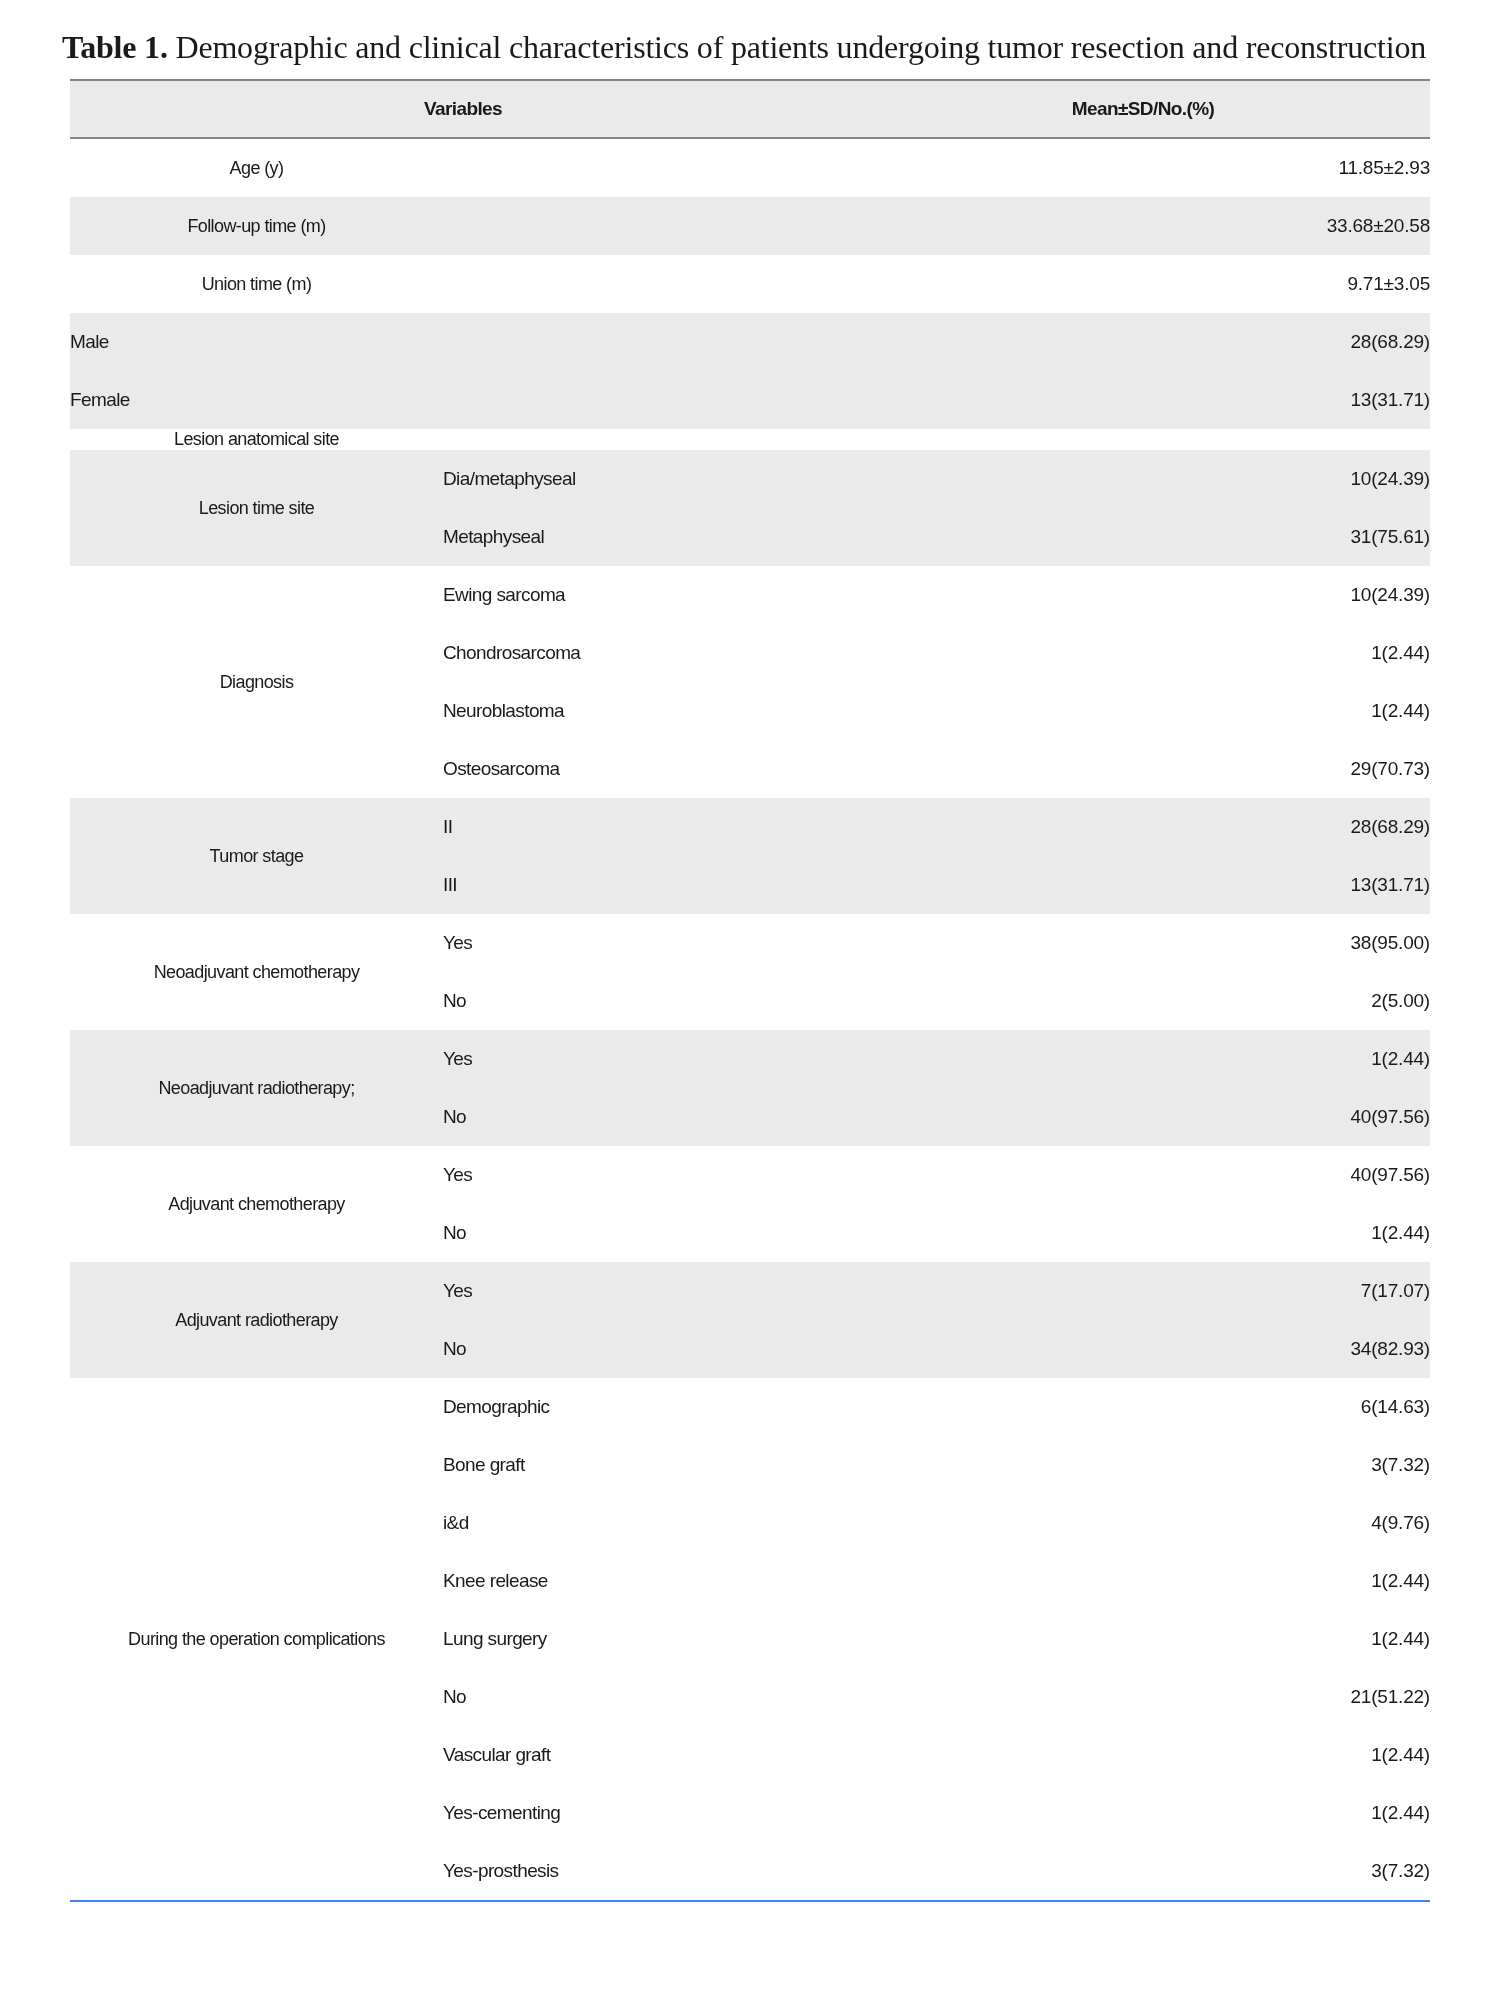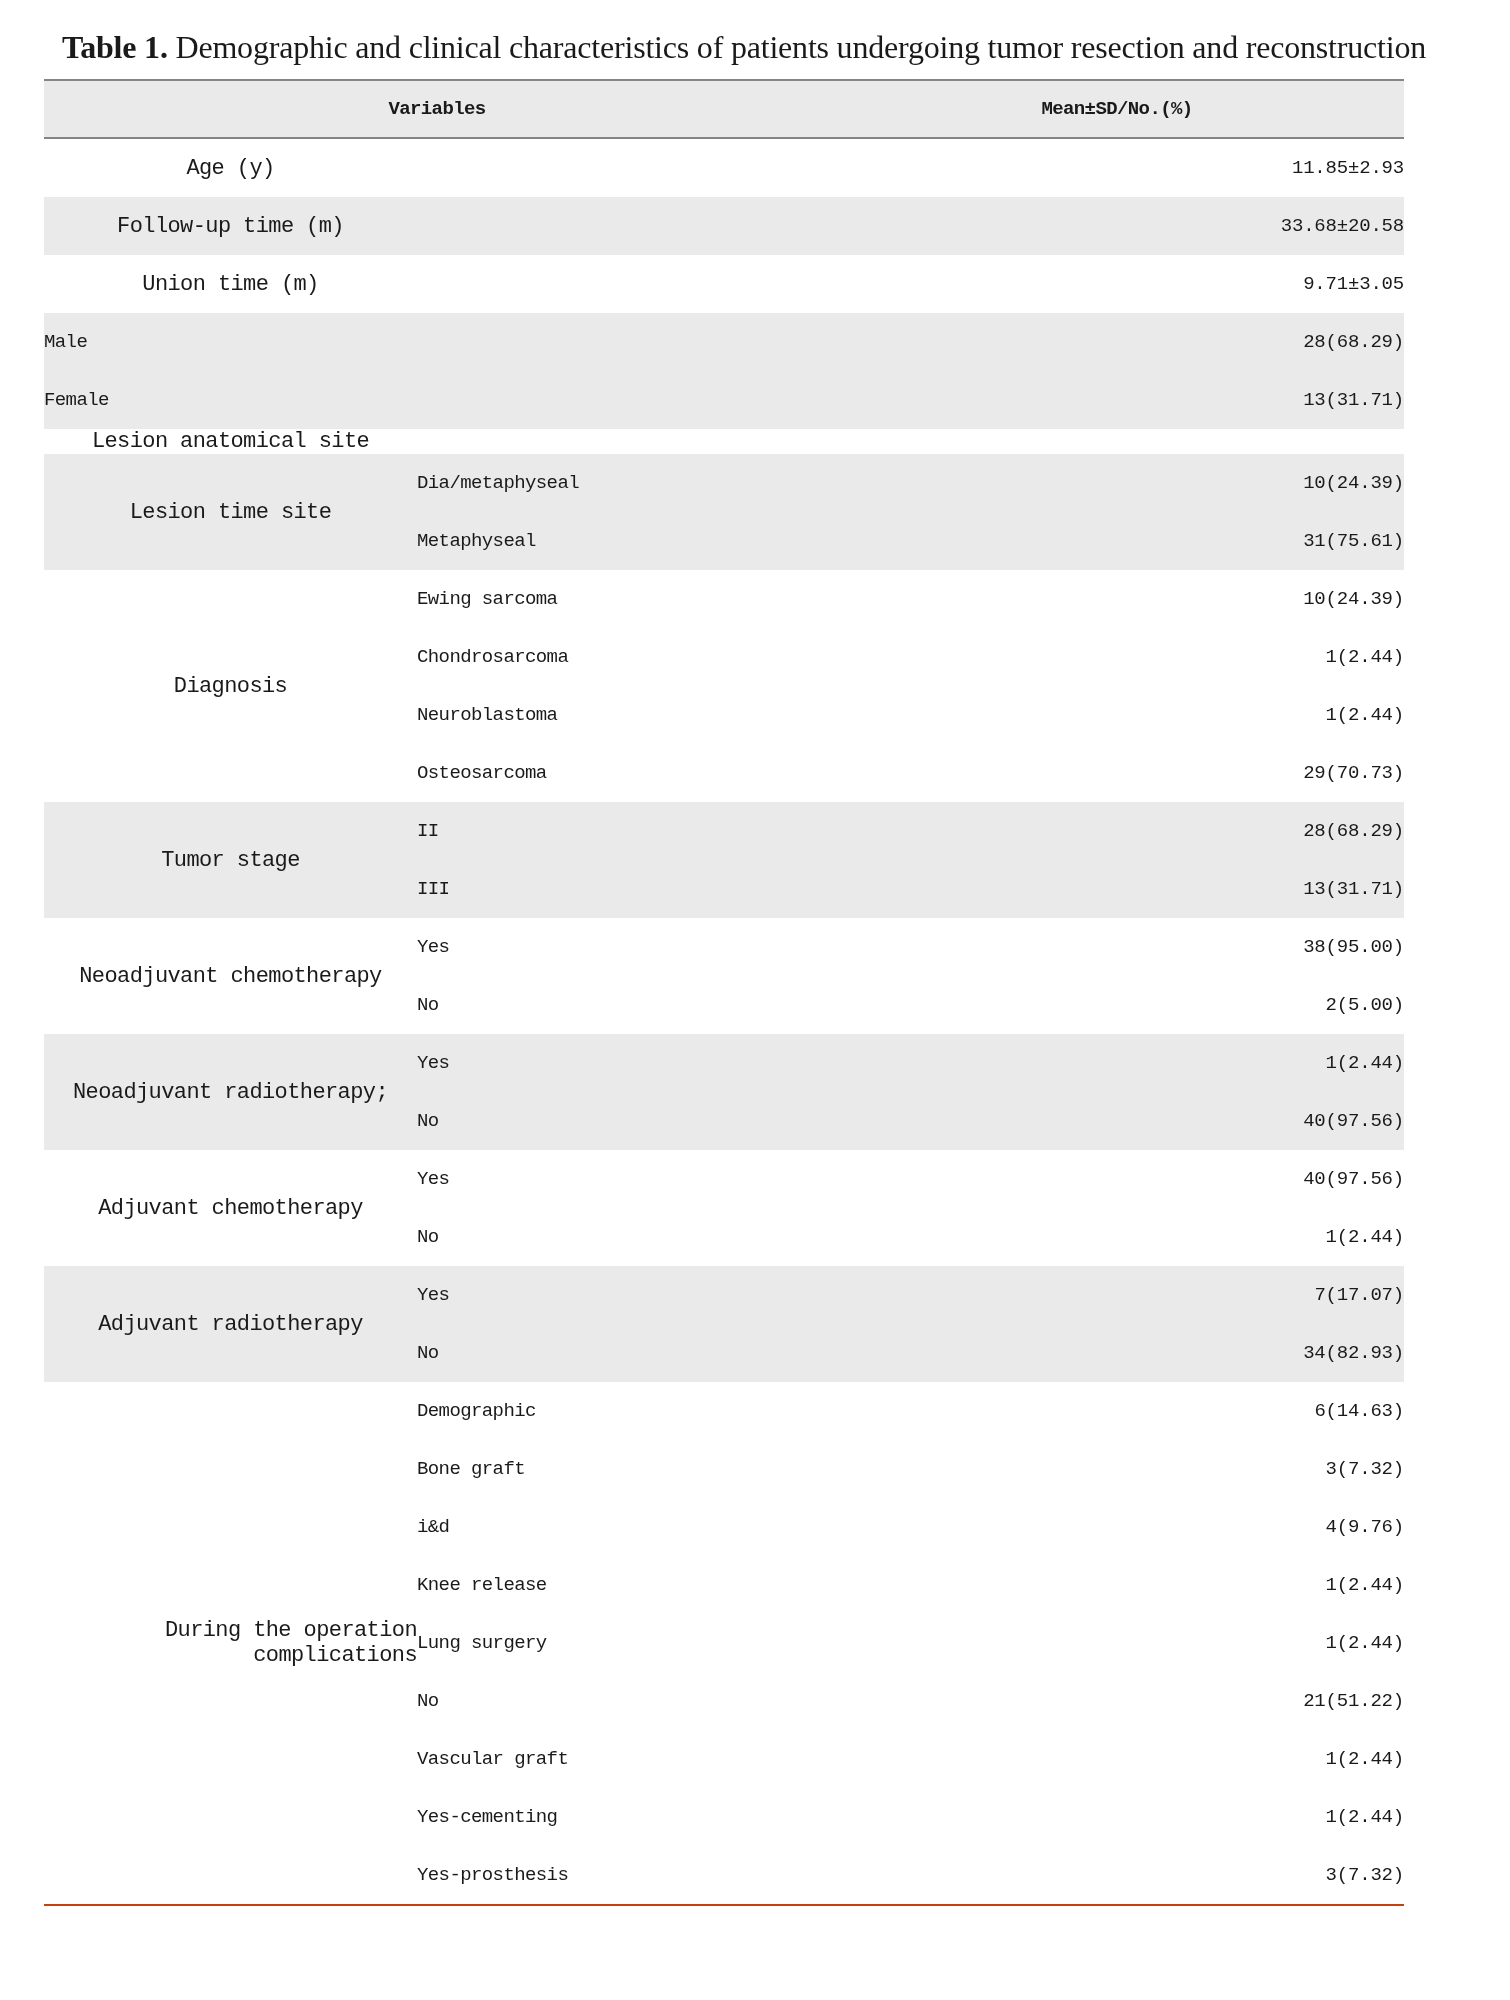--- a/index.html
+++ b/index.html
@@ -22,26 +22,26 @@
     font-size: 32px;
     line-height: 34px;
     white-space: nowrap;
     letter-spacing: -0.2px;
   }
   .caption .label {
     font-weight: bold;
   }
   .tbl {
     position: absolute;
-    left: 44px;
+    left: 70px;
     top: 79px;
     width: 1360px;
     border-top: 2px solid #858585;
-    border-bottom: 2px solid #c2410c;
-    font-family: Liberation Mono, monospace;
+    border-bottom: 2px solid #3b82f6;
+    font-family: Liberation Sans, sans-serif;
   }
   .thead {
     display: flex;
     height: 56px;
     background: #eaeaea;
     border-bottom: 2px solid #858585;
     align-items: center;
     font-weight: bold;
     font-size: 19px;
     letter-spacing: -0.6px;
@@ -58,21 +58,21 @@
     display: flex;
   }
   .group.shaded {
     background: #eaeaea;
   }
   .g-label {
     width: 373px;
     display: flex;
     align-items: center;
     justify-content: center;
-    font-size: 22px;
+    font-size: 18px;
     letter-spacing: -0.6px;
     text-align: right;
   }
   .g-rows {
     flex: 1;
     display: flex;
     flex-direction: column;
   }
   .row {
     display: flex;

